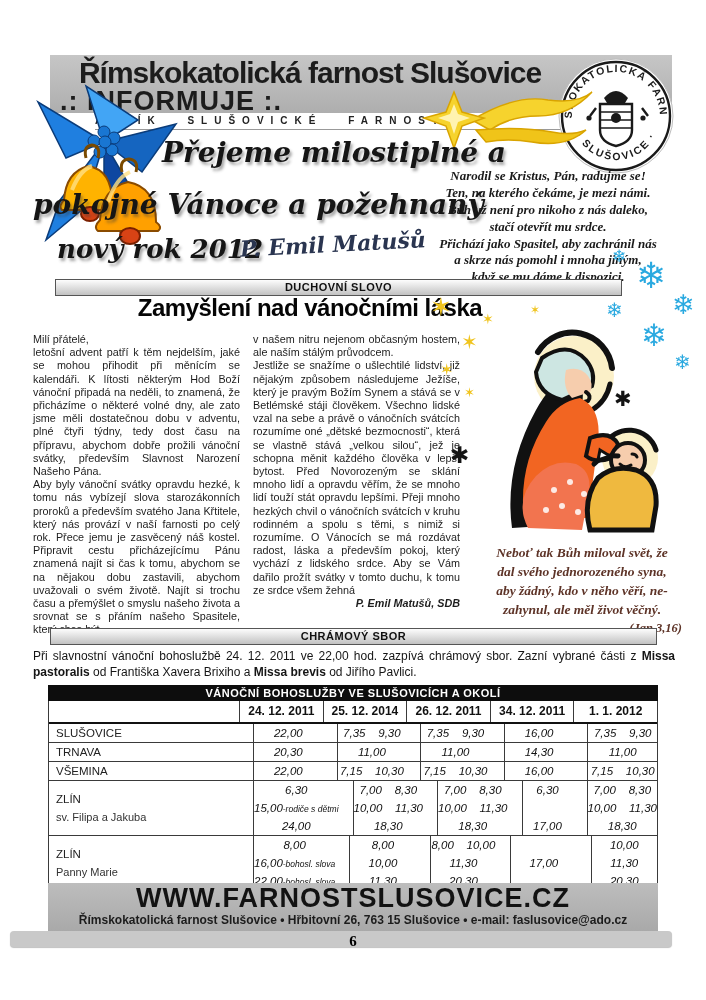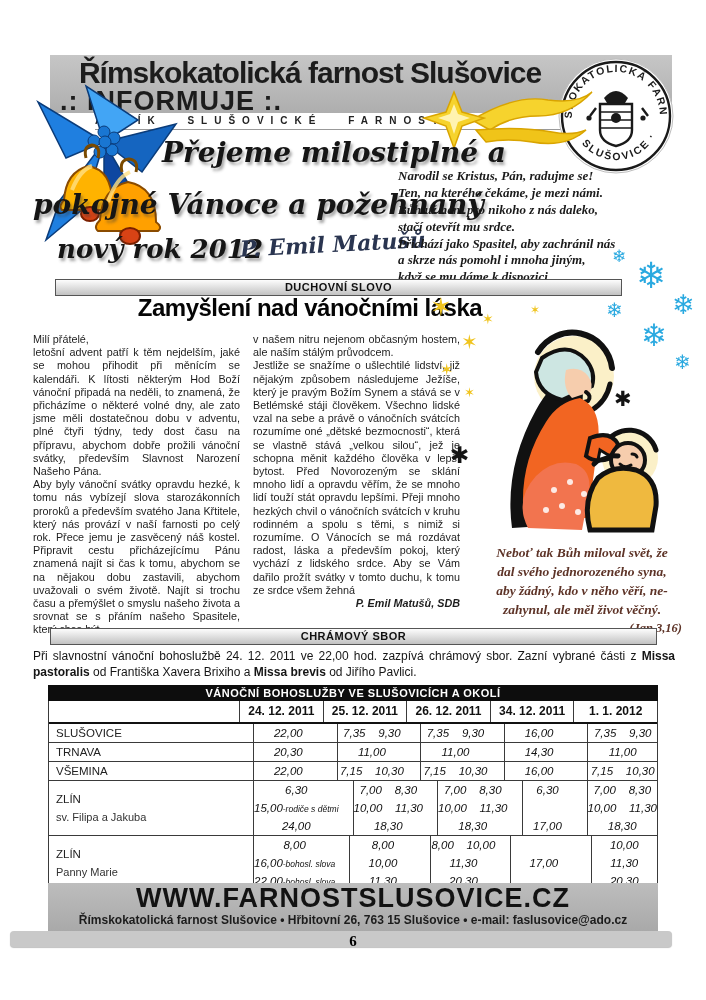--- a/index.html
+++ b/index.html
@@ -21,21 +21,21 @@
   .script{position:absolute;font-family:"DejaVu Serif",serif;font-style:italic;font-weight:700;
       color:#151515;text-shadow:2px 3px 3px rgba(60,60,60,.45);white-space:nowrap;}
   .g1{left:162px;top:136px;font-size:28px;}
   .g2{left:33px;top:188px;font-size:28px;}
   .g3{left:57px;top:234px;font-size:26px;}
   .signature{position:absolute;left:240px;top:231px;font-family:"DejaVu Serif",serif;
       font-style:italic;font-weight:700;font-size:22px;color:#2a3550;transform:rotate(-3deg);
       text-shadow:none;white-space:nowrap;}
 
   
-  .poem{position:absolute;left:398px;top:168px;width:300px;text-align:left;
+  .poem{position:absolute;left:398px;top:168px;width:300px;text-align:center;
       font-family:"Liberation Serif",serif;font-style:italic;font-weight:700;
       font-size:13px;line-height:1.3;color:#1a1a1a;}
 
   
   .secbar{position:absolute;height:15px;background:linear-gradient(#fdfdfd,#c2c2c2);
       border:1px solid #555;text-align:center;font-size:11px;font-weight:bold;
       letter-spacing:.5px;line-height:15px;color:#111;}
   .bar1{left:55px;top:279px;width:565px;}
   .bar2{left:50px;top:628px;width:605px;}
 
@@ -249,21 +249,21 @@
   <div class="choir">
     <span>Při slavnostní vánoční bohoslužbě 24. 12. 2011 ve 22,00 hod. zazpívá chrámový sbor. Zazní vybrané části z </span><b>Missa pastoralis</b><span> od Františka Xavera Brixiho a </span><b>Missa brevis</b><span> od Jiřího Pavlici.</span>
   </div>
 
   <div class="tbl">
     <div class="tbl-title">VÁNOČNÍ BOHOSLUŽBY VE SLUŠOVICÍCH A OKOLÍ</div>
     <div class="t-grid" id="t-grid">
         <div class="t-row t-header">
           <div class="t-cell t-label"></div>
           <div class="t-cell t-date">24. 12. 2011</div>
-          <div class="t-cell t-date">25. 12. 2011</div>
+          <div class="t-cell t-date">25. 12. 2014</div>
           <div class="t-cell t-date">26. 12. 2011</div>
           <div class="t-cell t-date">34. 12. 2011</div>
           <div class="t-cell t-date">1. 1. 2012</div>
         </div>
         <div class="t-row">
           <div class="t-cell t-label">
             <div class="t-place">SLUŠOVICE</div>
           </div>
           <div class="t-cell t-val">
             <div class="t-line">22,00</div>

